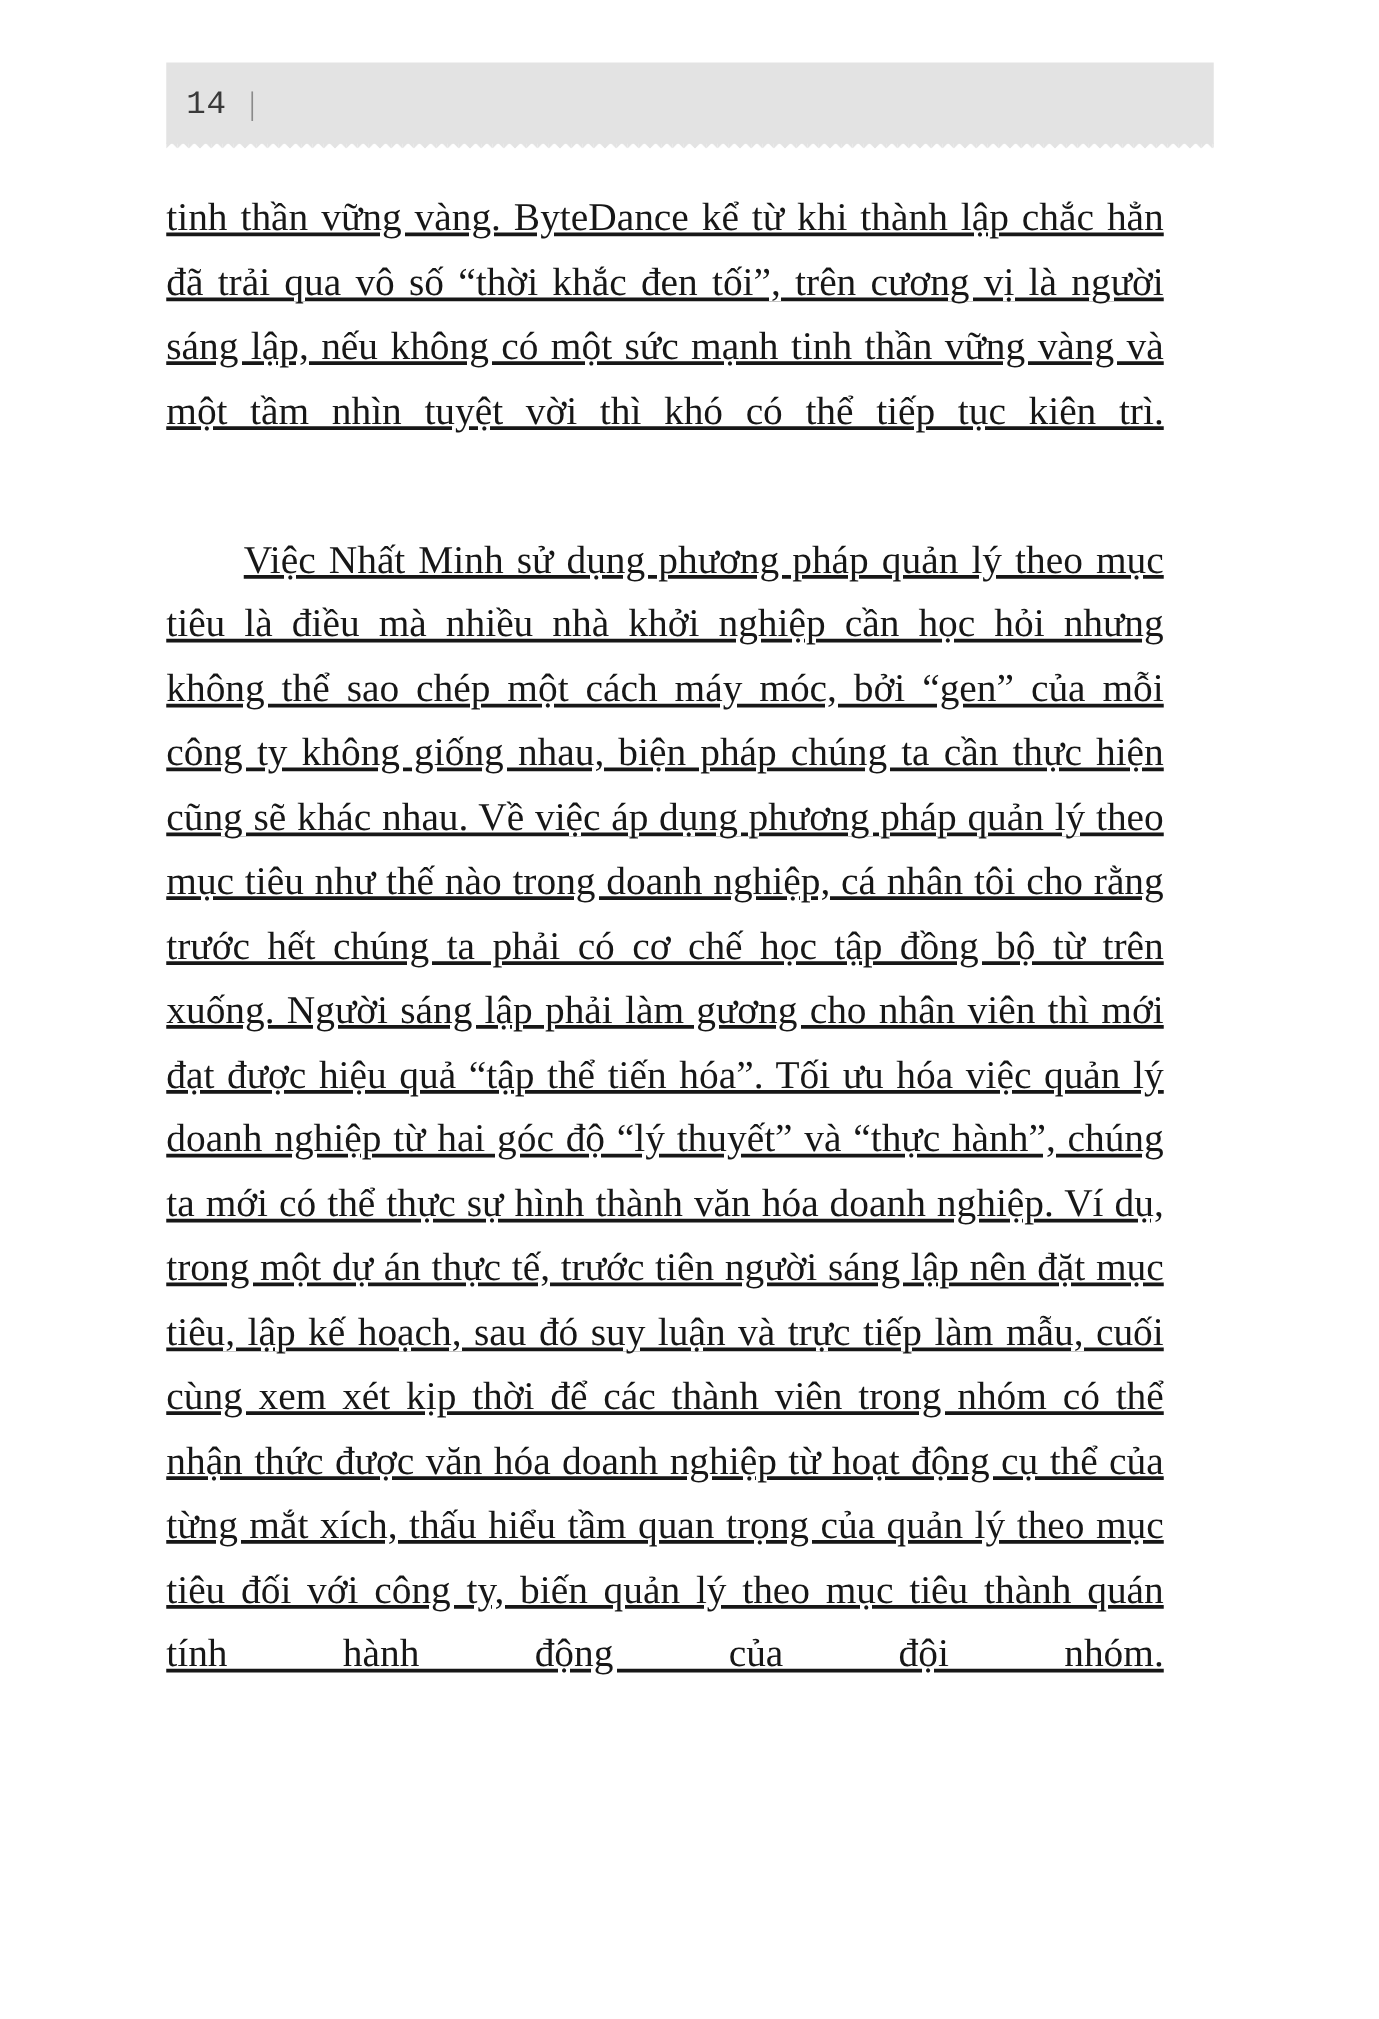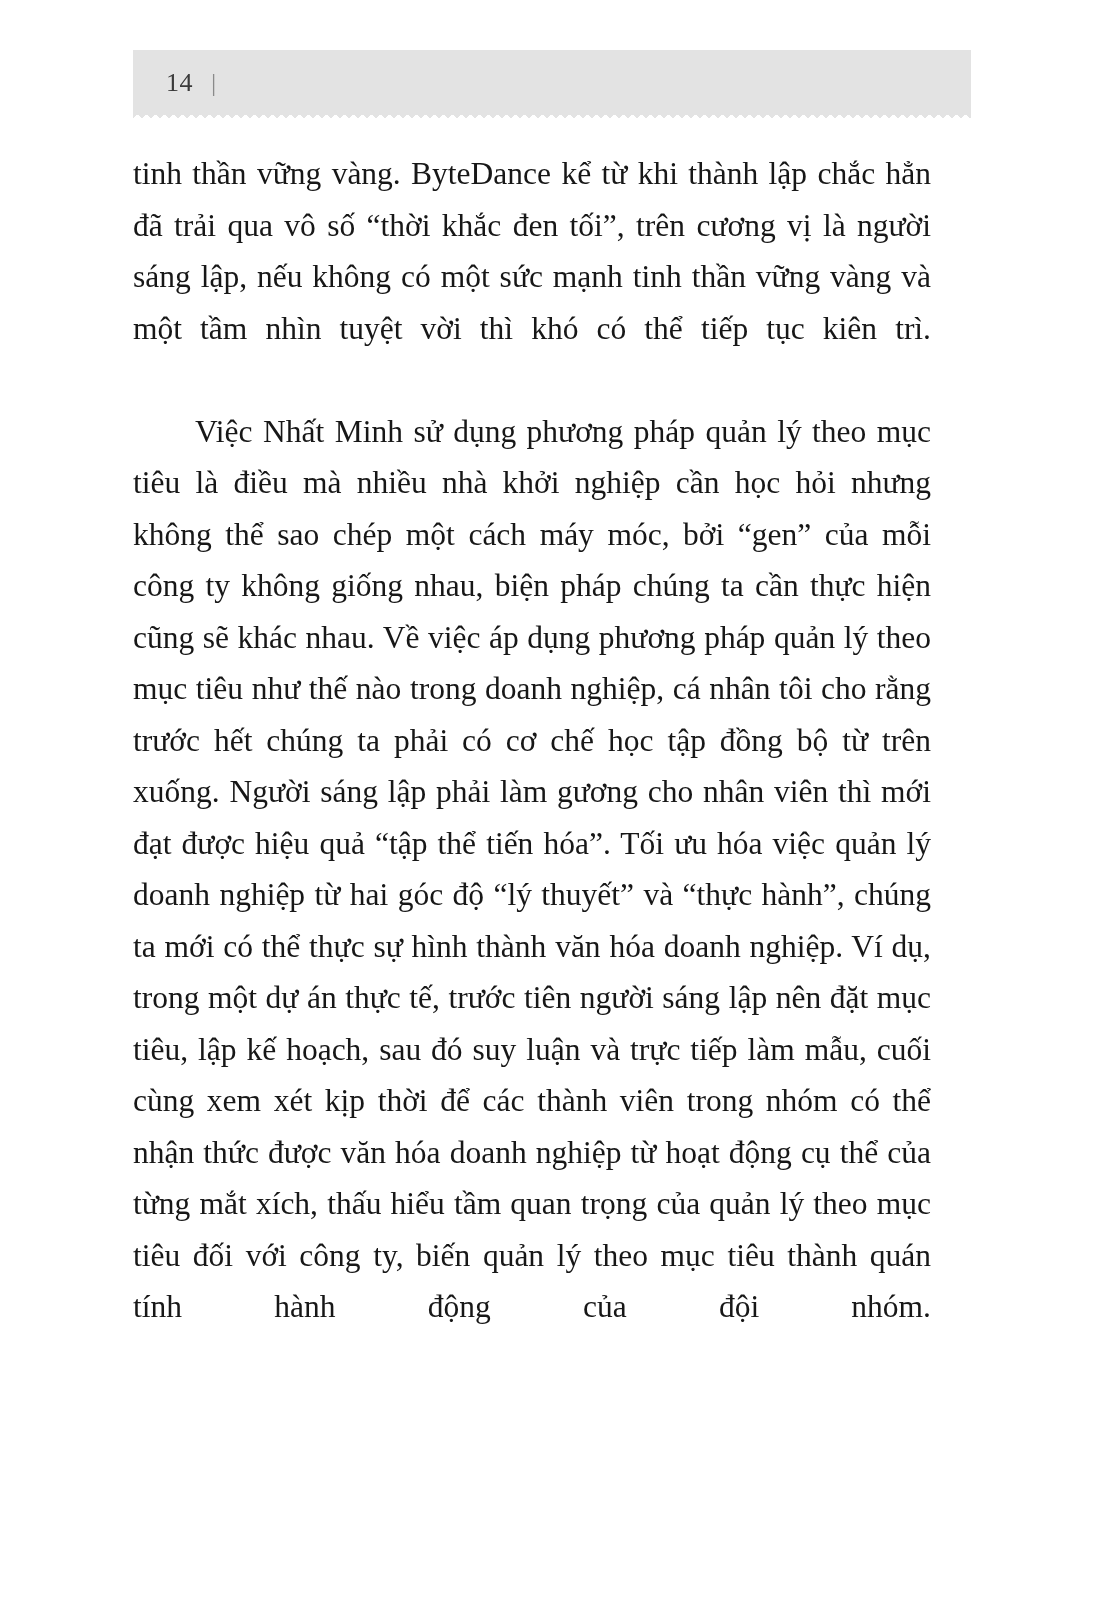--- a/index.html
+++ b/index.html
@@ -43,24 +43,24 @@
     height: 8px;
     background-image:
       linear-gradient(135deg, #e3e3e3 25%, transparent 25%),
       linear-gradient(225deg, #e3e3e3 25%, transparent 25%);
     background-size: 9px 9px;
     background-position: 0 0;
     background-repeat: repeat-x;
   }
 
   .header-folio {
-    font-family: Liberation Serif, serif;
+    font-family: Liberation Mono, monospace;
     font-size: 26px;
     color: #3a3a3a;
-    margin-left: 33px;
+    margin-left: 16px;
     letter-spacing: 0.5px;
   }
   .header-sep {
     font-size: 26px;
     color: #8a8a8a;
     margin: 0 10px 0 18px;
     line-height: 1;
   }
   .header-title {
     position: absolute;
@@ -85,23 +85,24 @@
   }
   .para {
     font-family: "Liberation Serif", serif;
     font-size: 31.5px;
     line-height: 51.5px;
     text-align: justify;
     text-justify: inter-word;
     color: #171717;
     margin: 0;
     hyphens: none;
+    text-decoration: underline;
   }
   .para + .para {
-    margin-top: 0;
+    margin-top: 16px;
   }
   .indent {
     text-indent: 62px;
   }
   
   .para::after {
     content: "";
     display: inline-block;
     width: 100%;
   }

